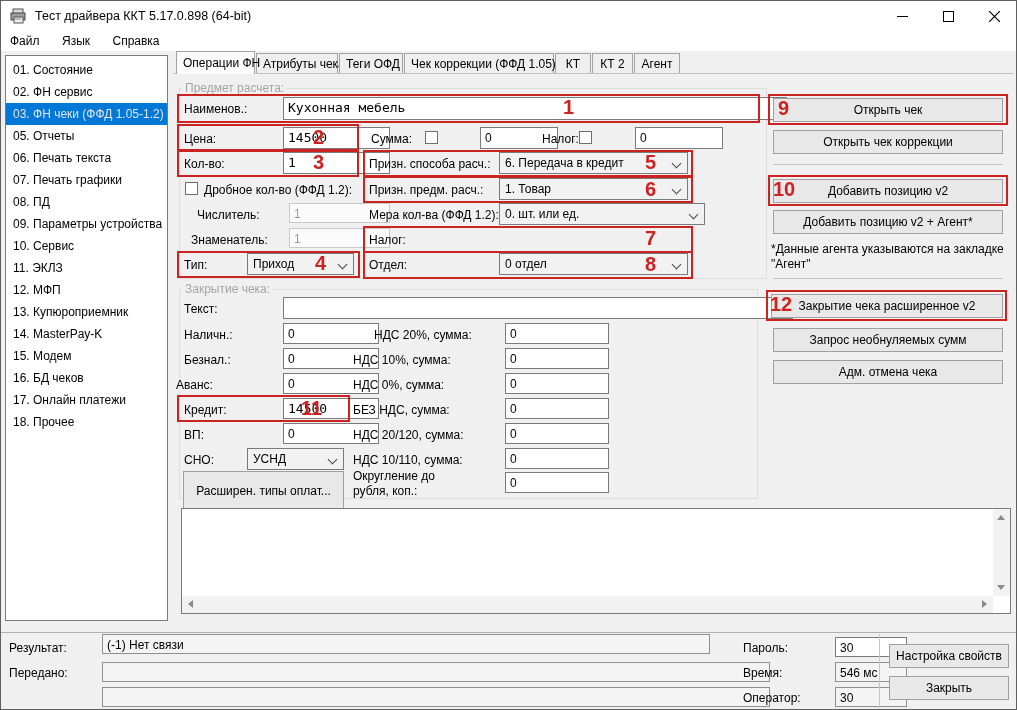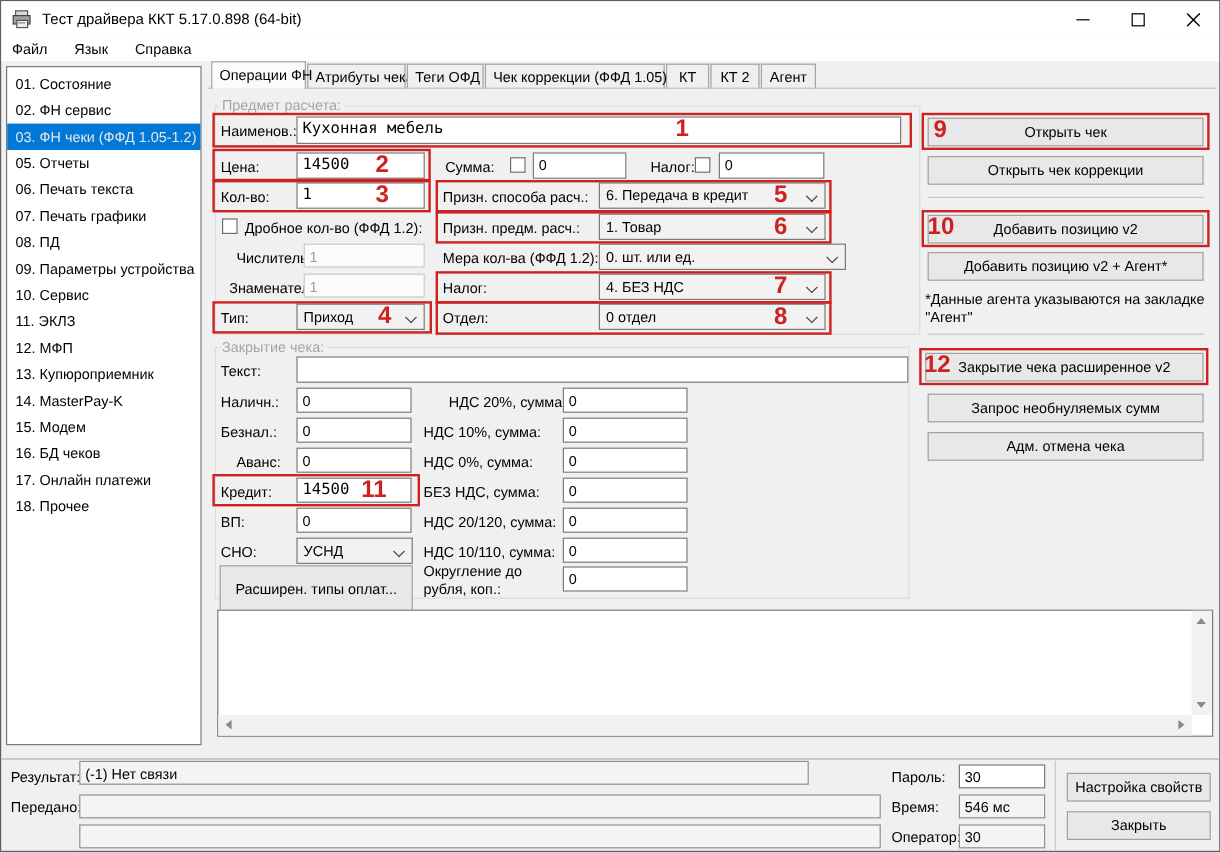--- a/index.html
+++ b/index.html
@@ -2,21 +2,21 @@
 <html><head>
 <meta charset="utf-8">
 <style>
   html,body{margin:0;padding:0;background:#9a9a9a;}
   .win{position:relative;width:1017px;height:710px;background:#f0f0f0;
        font-family:"Liberation Sans",sans-serif;color:#000;border:1px solid #5f5f5f;
        box-sizing:border-box;overflow:hidden;}
   .abs{position:absolute;}
   .lbl{position:absolute;font-size:12px;white-space:nowrap;}
   .field{position:absolute;background:#fff;border:1px solid #7a7a7a;box-sizing:border-box;
-         font-size:12px;line-height:18px;padding:1px 4px;white-space:nowrap;overflow:hidden;}
+         font-size:12px;line-height:18px;padding:1px 4px;white-space:nowrap;overflow:hidden;margin-left:36px;}
   .field.ro{background:#f4f4f4;border-color:#8f8f8f;}
   .field.dis{background:#fbfbfb;border-color:#c9c9c9;color:#9a9a9a;}
   .mono{font-family:"DejaVu Sans Mono",monospace;font-size:13px;}
   .combo{position:absolute;background:#f2f2f2;border:1px solid #7a7a7a;box-sizing:border-box;
          font-size:12px;line-height:18px;padding:1px 18px 1px 5px;white-space:nowrap;overflow:hidden;}
   .chev{position:absolute;right:7px;top:7px;width:6px;height:6px;
         border-right:1.5px solid #4a4a4a;border-bottom:1.5px solid #4a4a4a;transform:rotate(45deg);}
   .btn{position:absolute;background:#e8e8e8;border:1px solid #a0a0a0;box-sizing:border-box;
        font-size:12px;text-align:center;display:flex;align-items:center;justify-content:center;
        white-space:nowrap;cursor:default;}
@@ -138,24 +138,20 @@
   <div class="field dis" style="left:252px;top:202px;width:101px;height:20px">1</div>
   <div class="lbl" style="left:368px;top:207px">Мера кол-ва (ФФД 1.2):</div>
   <div class="combo" style="left:498px;top:202px;width:206px;height:22px">
     <span>0. шт. или ед.</span>
     <span class="chev"></span>
   </div>
 
   <div class="lbl" style="left:190px;top:232px">Знаменатель:</div>
   <div class="field dis" style="left:252px;top:227px;width:101px;height:20px">1</div>
   <div class="lbl" style="left:368px;top:232px">Налог:</div>
-  <div class="combo" style="left:498px;top:227px;width:189px;height:22px">
-    <span>4. БЕЗ НДС</span>
-    <span class="chev"></span>
-  </div>
 
   <div class="lbl" style="left:183px;top:257px">Тип:</div>
   <div class="combo" style="left:246px;top:252px;width:107px;height:22px">
     <span>Приход</span>
     <span class="chev"></span>
   </div>
   <div class="lbl" style="left:368px;top:257px">Отдел:</div>
   <div class="combo" style="left:498px;top:252px;width:189px;height:22px">
     <span>0 отдел</span>
     <span class="chev"></span>
@@ -170,21 +166,21 @@
   <div class="lbl" style="left:183px;top:327px">Наличн.:</div>
   <div class="field" style="left:246px;top:322px;width:96px;height:21px">0</div>
   <div class="lbl" style="left:373px;top:327px">НДС 20%, сумма:</div>
   <div class="field" style="left:468px;top:322px;width:104px;height:21px">0</div>
 
   <div class="lbl" style="left:183px;top:352px">Безнал.:</div>
   <div class="field" style="left:246px;top:347px;width:96px;height:21px">0</div>
   <div class="lbl" style="left:352px;top:352px">НДС 10%, сумма:</div>
   <div class="field" style="left:468px;top:347px;width:104px;height:21px">0</div>
 
-  <div class="lbl" style="left:196px;top:377px">Аванс:</div>
+  <div class="lbl" style="left:175px;top:377px">Аванс:</div>
   <div class="field" style="left:246px;top:372px;width:96px;height:21px">0</div>
   <div class="lbl" style="left:352px;top:377px">НДС 0%, сумма:</div>
   <div class="field" style="left:468px;top:372px;width:104px;height:21px">0</div>
 
   <div class="lbl" style="left:183px;top:402px">Кредит:</div>
   <div class="field mono" style="left:246px;top:397px;width:96px;height:21px">14500</div>
   <div class="lbl" style="left:352px;top:402px">БЕЗ НДС, сумма:</div>
   <div class="field" style="left:468px;top:397px;width:104px;height:21px">0</div>
 
   <div class="lbl" style="left:183px;top:427px">ВП:</div>

